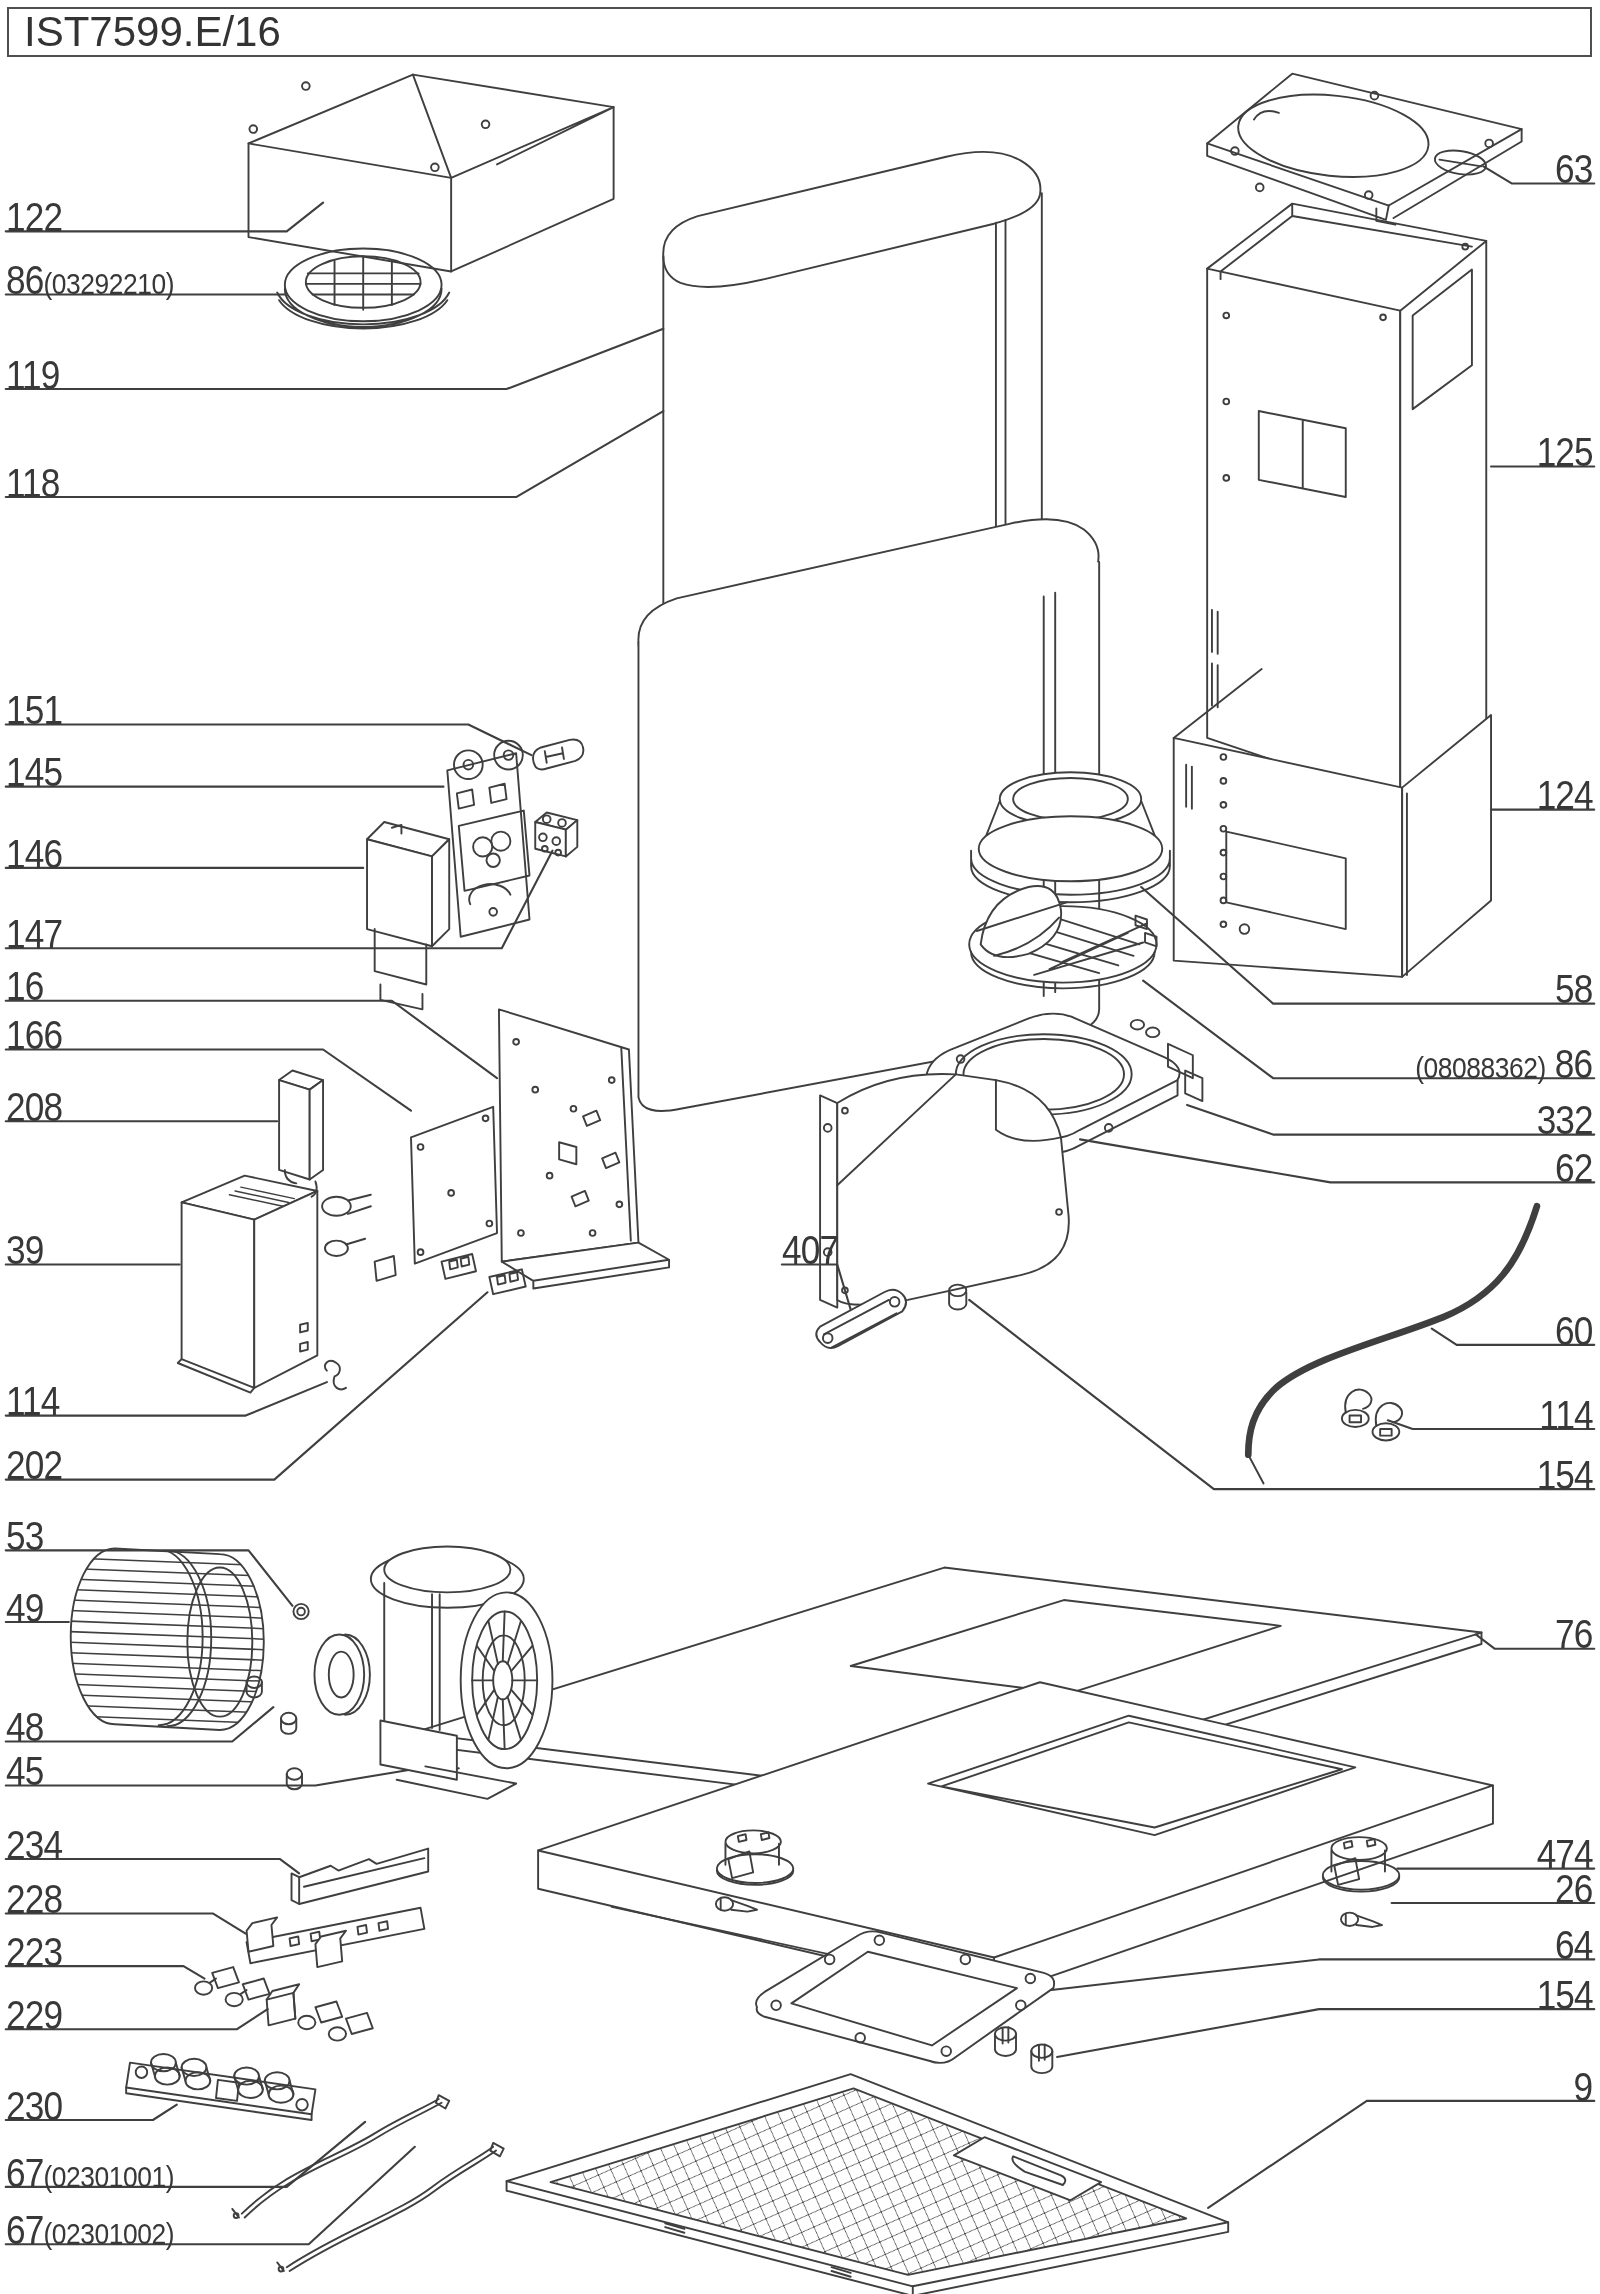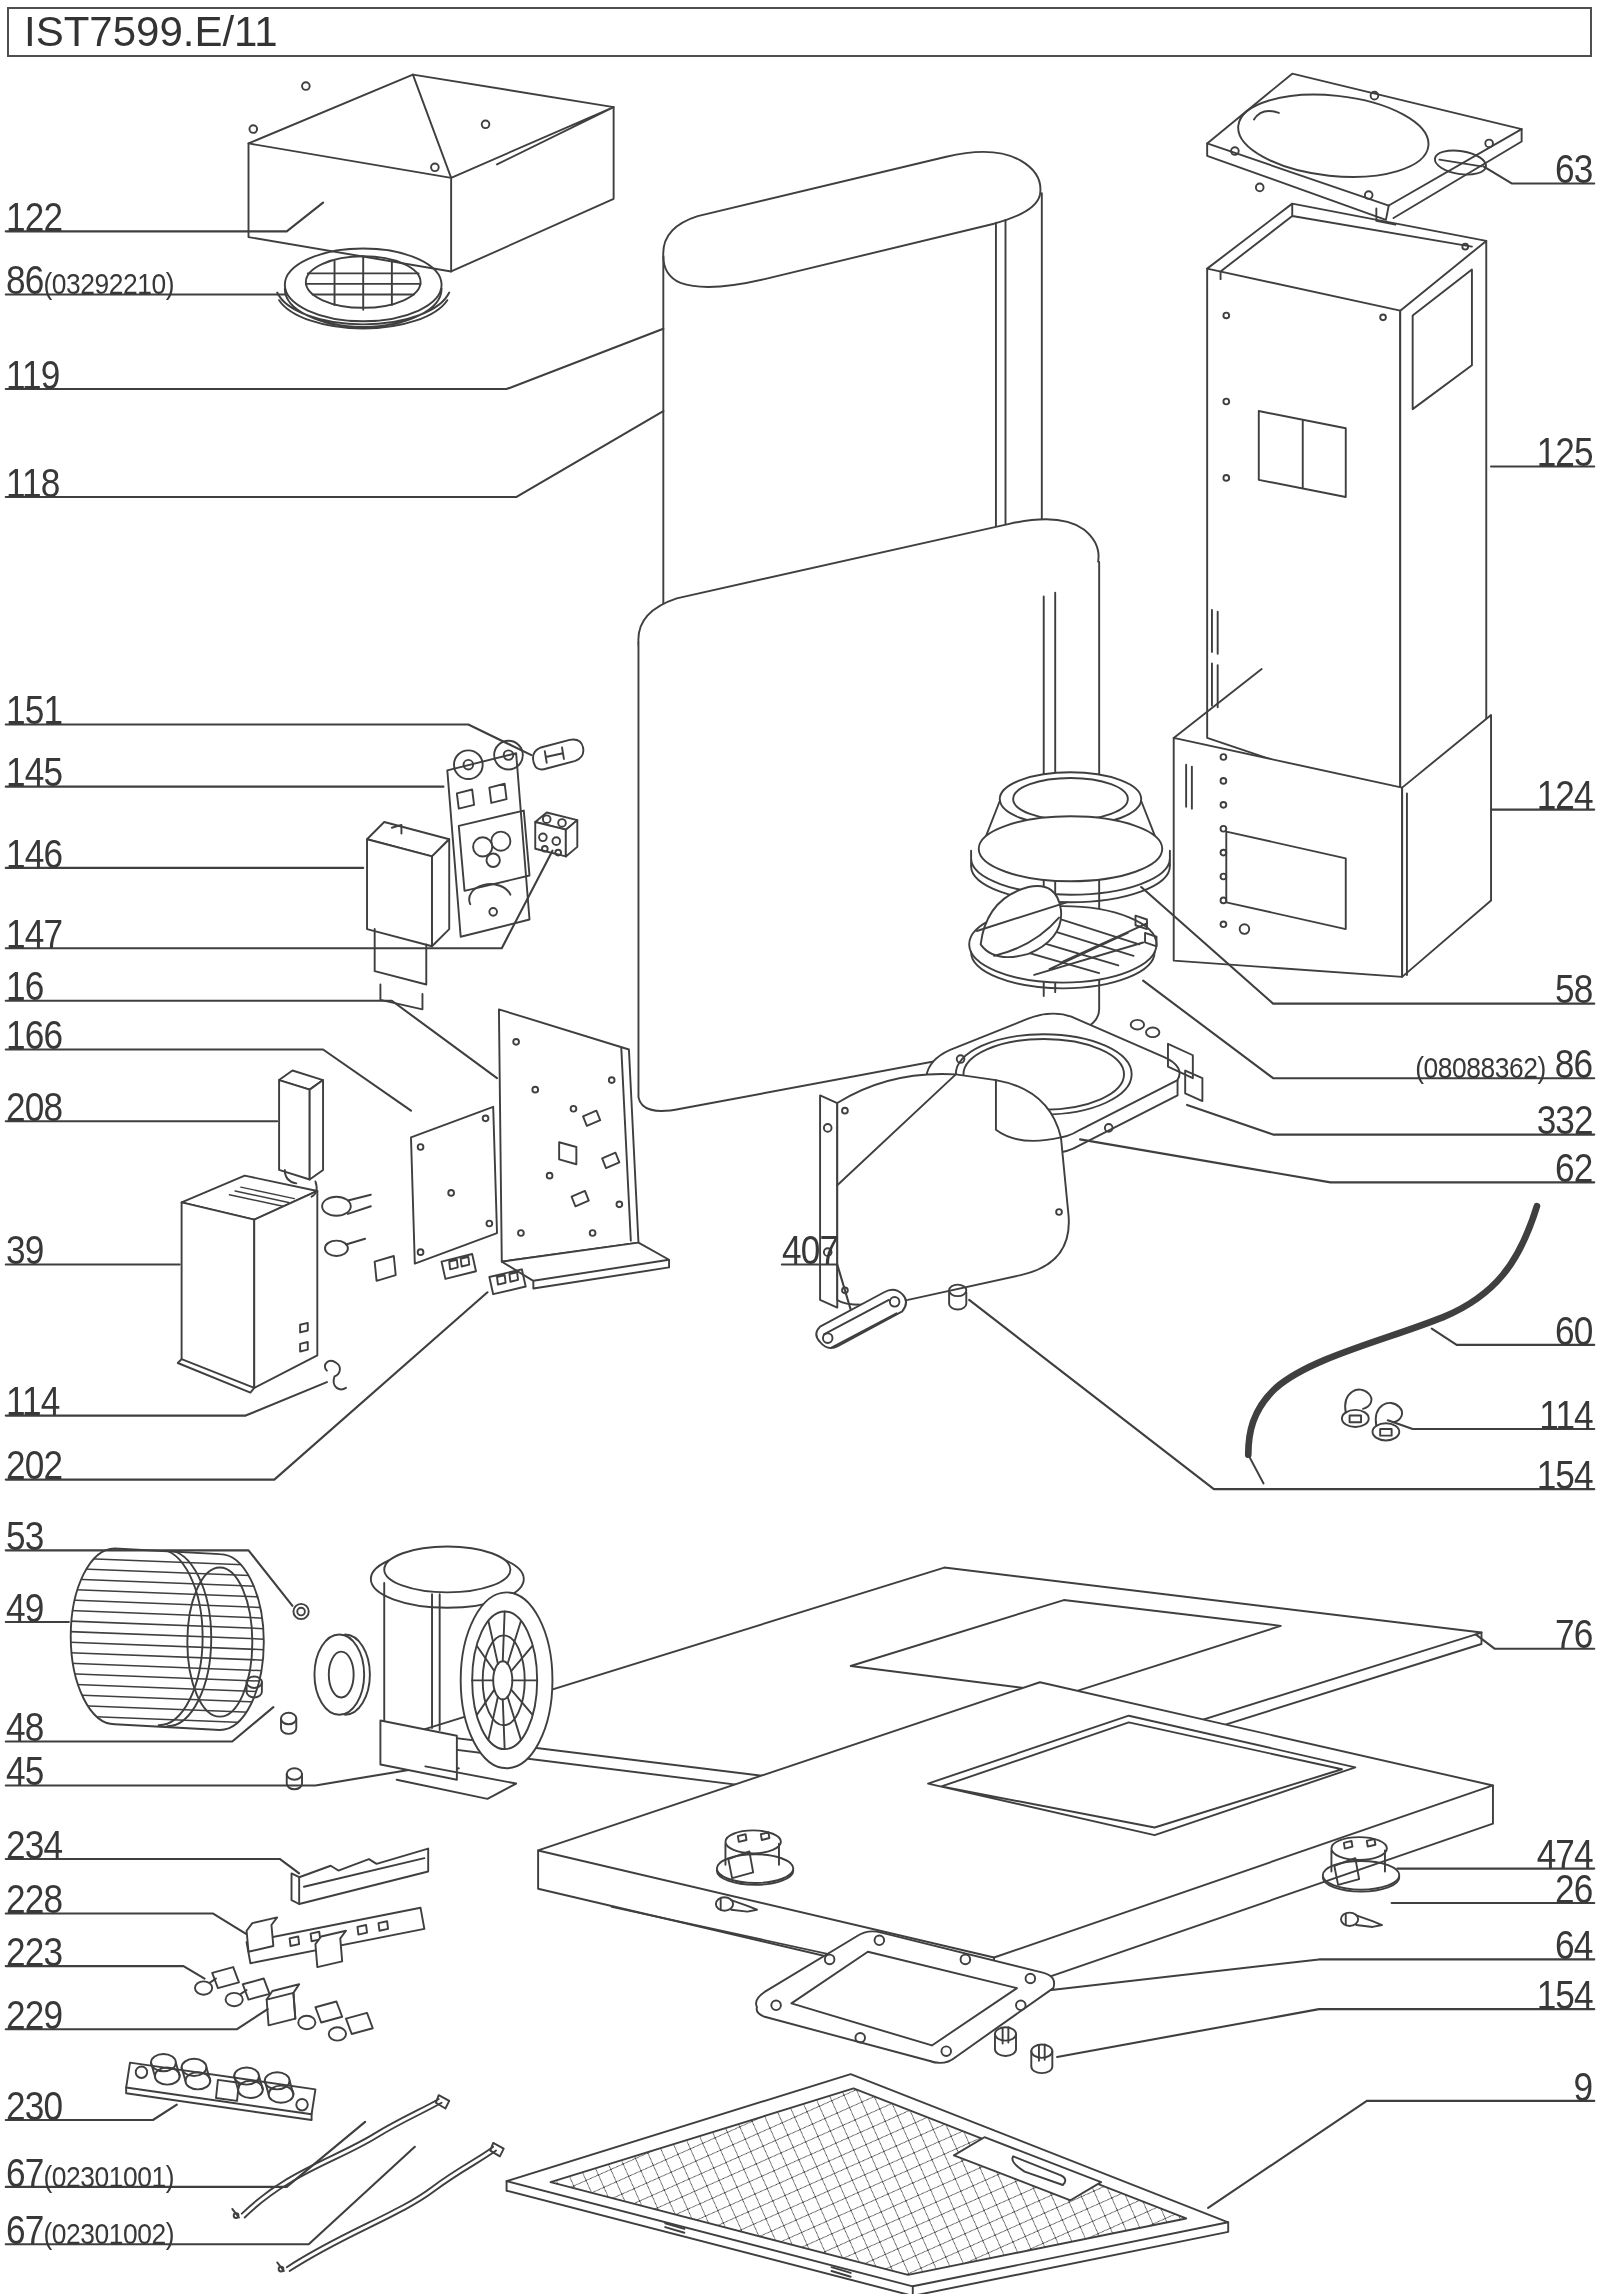--- a/index.html
+++ b/index.html
@@ -487,21 +487,21 @@
         <polyline points="1668,1991 1456,1991"></polyline>
         <polyline points="1668,2050 1380,2050 1100,2082"></polyline>
         <polyline points="1668,2102 1380,2102 1106,2152"></polyline>
         <polyline points="1668,2198 1430,2198 1264,2310"></polyline>
         <polyline points="818,1323 876,1323 890,1370"></polyline>
       </g>
     </g>
   </svg>
 
   <div class="titlebar">
-    <span>IST7599.E/11</span>
+    <span>IST7599.E/16</span>
   </div>
 
   <div class="lbl left" style="top:197px"><span class="num">122</span><span class="code"></span></div>
   <div class="lbl left" style="top:260px"><span class="num">86</span><span class="code">(03292210)</span></div>
   <div class="lbl left" style="top:355px"><span class="num">119</span></div>
   <div class="lbl left" style="top:463px"><span class="num">118</span></div>
   <div class="lbl left" style="top:690px"><span class="num">151</span></div>
   <div class="lbl left" style="top:752px"><span class="num">145</span></div>
   <div class="lbl left" style="top:834px"><span class="num">146</span></div>
   <div class="lbl left" style="top:914px"><span class="num">147</span></div>

